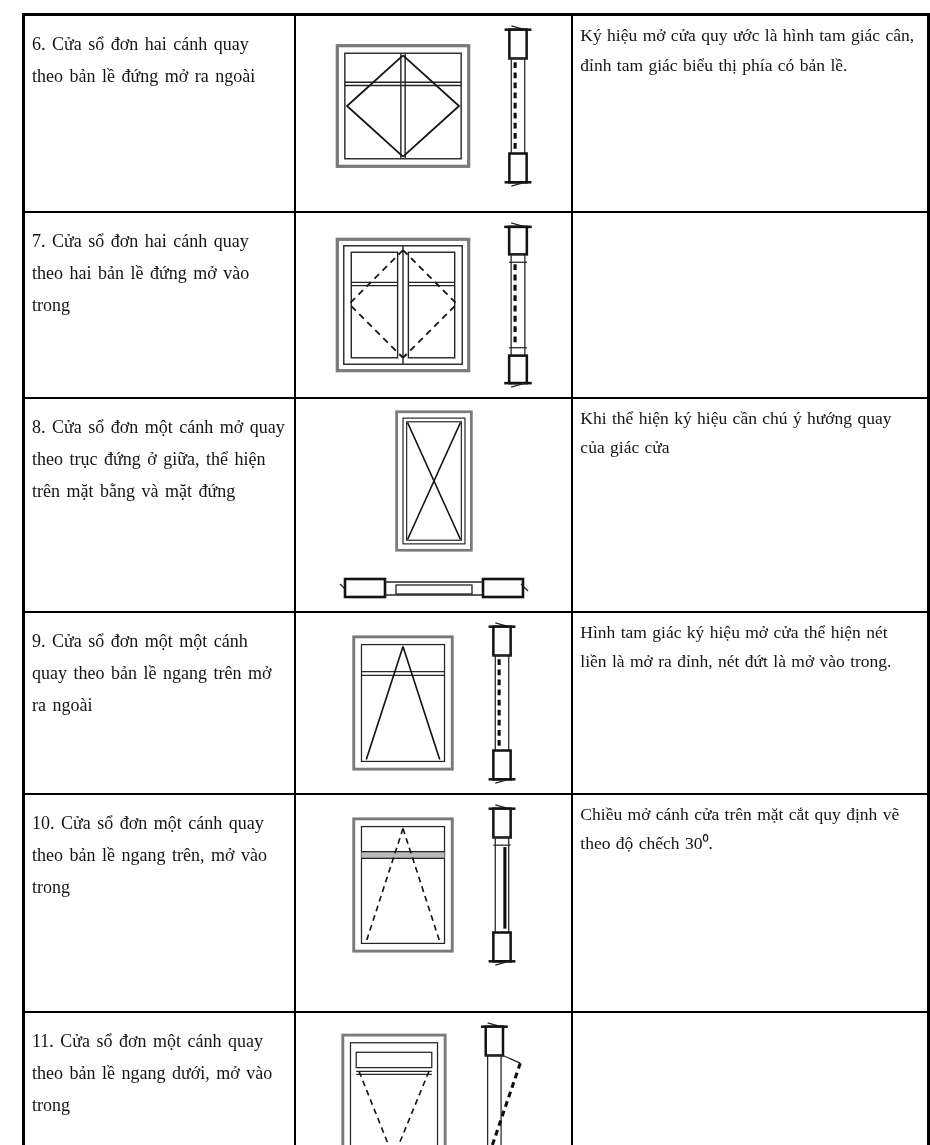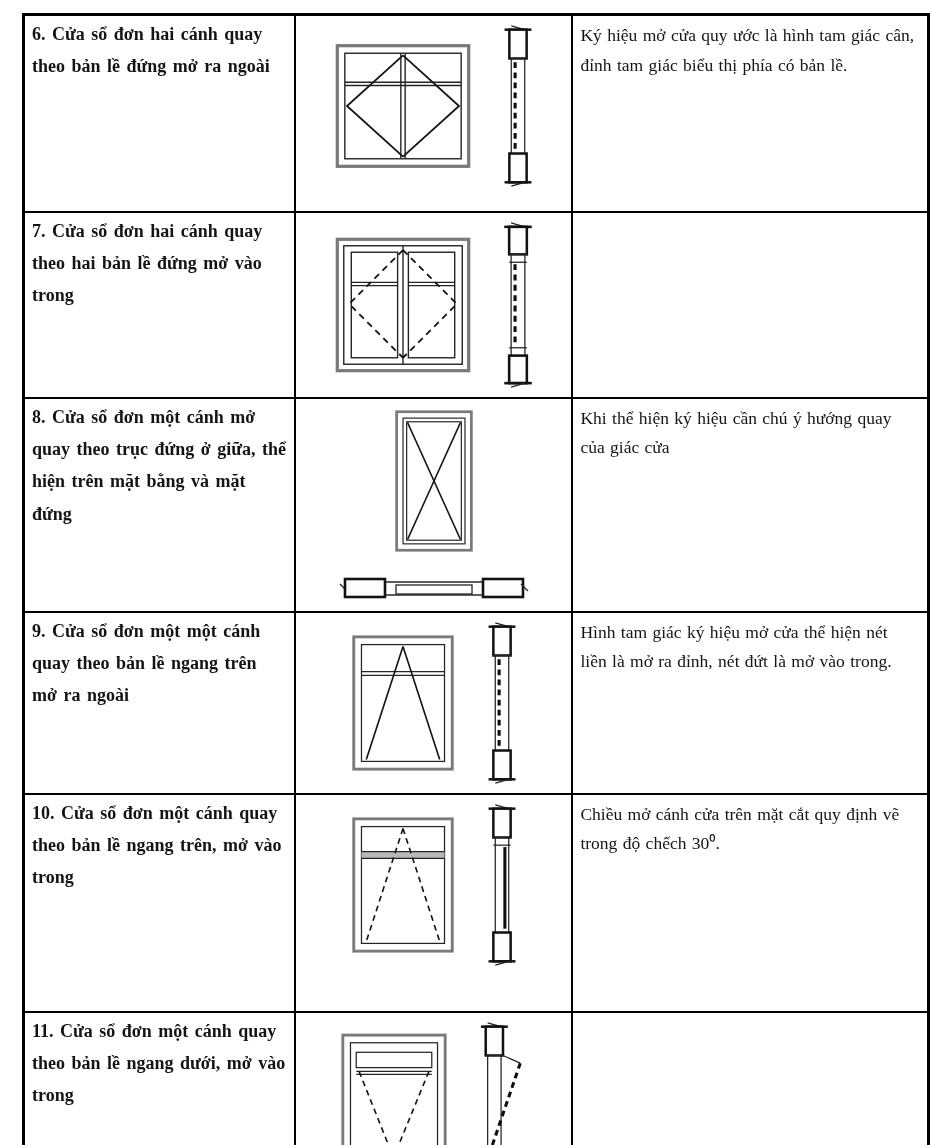--- a/index.html
+++ b/index.html
@@ -16,25 +16,24 @@
     table-layout:fixed;
     border:3px solid #000;
   }
   table.symtable td {
     border:2px solid #000;
     vertical-align:top;
     background:#fff;
   }
   td.desc-cell {
     width:263px;
-    padding:2px 8px 6px 7px;
+    padding:12px 8px 6px 7px;
     font-size:18px;
     line-height:1.8;
     word-spacing:2px;
-    font-weight:bold;
   }
   td.symbol-cell {
     width:270px;
     text-align:center;
     vertical-align:middle;
     padding:6px 4px;
   }
   td.note-cell {
     width:351px;
     padding:5px 8px 7px 7px;
@@ -233,21 +232,21 @@
           <line x1="8" y1="46" x2="26" y2="46"></line>
           <line x1="8" y1="137" x2="26" y2="137"></line>
           <line class="leaf" x1="20" y1="48" x2="20" y2="133"></line>
           <rect class="wall" x="8" y="137" width="18" height="30"></rect>
           <line class="wall" x1="3" y1="167" x2="31" y2="167"></line>
           <line x1="10" y1="171" x2="24" y2="167"></line>
         </svg>
       </div>
     </td>
     <td class="note-cell">
-      <span>Chiều mở cánh cửa trên mặt cắt quy định vẽ trong độ chếch 30⁰.</span>
+      <span>Chiều mở cánh cửa trên mặt cắt quy định vẽ theo độ chếch 30⁰.</span>
     </td>
   </tr>
 
   <tr style="height:188px;">
     <td class="desc-cell">
       <span>11. Cửa sổ đơn một cánh quay theo bản lề ngang dưới, mở vào trong</span>
     </td>
     <td class="symbol-cell">
       <div class="drawing-row">
         <svg width="110" height="144" viewBox="0 0 115 150">

